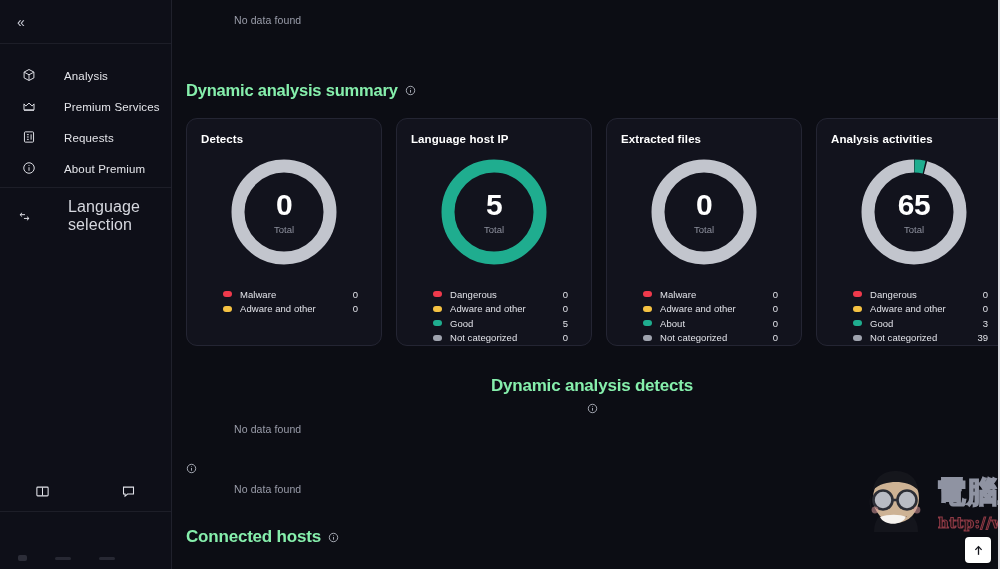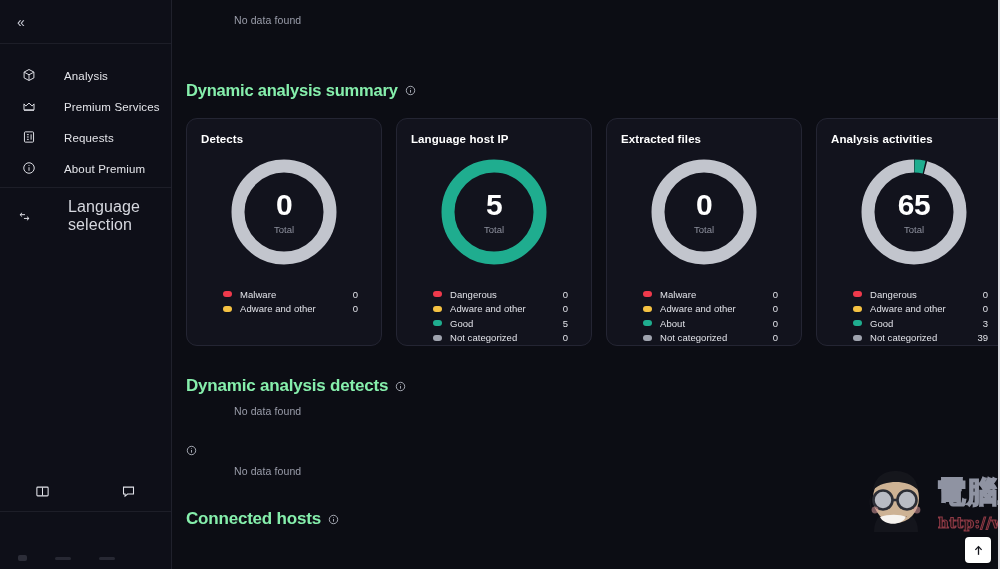--- a/index.html
+++ b/index.html
@@ -242,21 +242,21 @@
     white-space: nowrap;
     letter-spacing: .05px;
   }
   .legend-val {
     margin-left: auto;
     padding-left: 8px;
     font-size: 9.5px;
     color: #e2e3e9;
   }
 
-  .block-detects { margin-top: 30px; }
+  .block-detects { margin-top: 30px; flex-direction: column; }
   .block-rules   { margin-top: 28px; }
   .block-hosts   { margin-top: 32px; }
   .block-sub     { margin-top: 9px; }
 
   
   #watermark {
     position: absolute;
     left: 686px; top: 466px;
     width: 300px; height: 72px;
     pointer-events: none;

